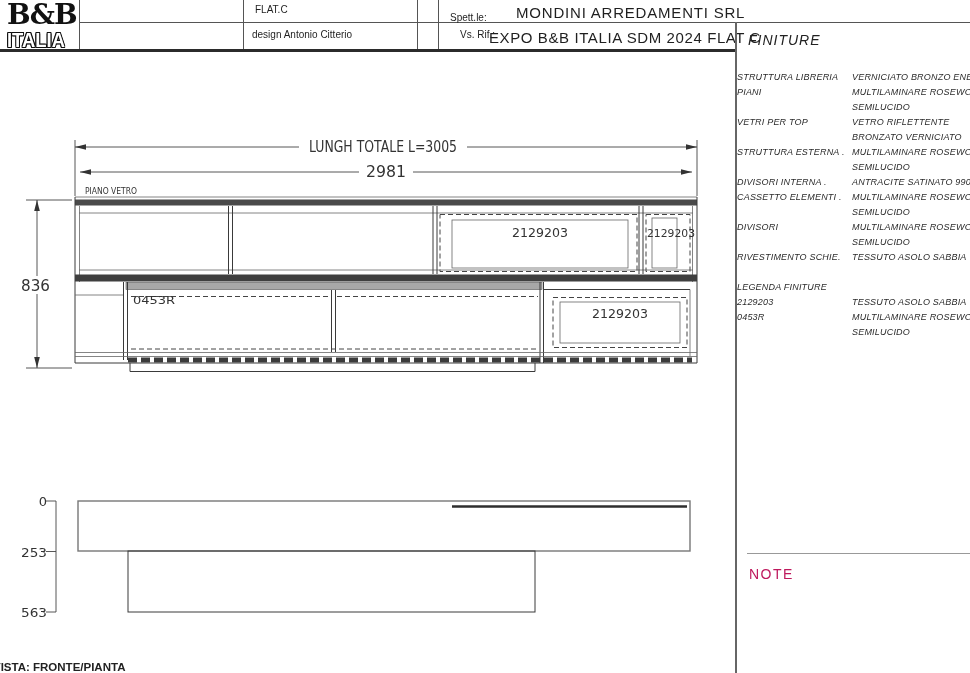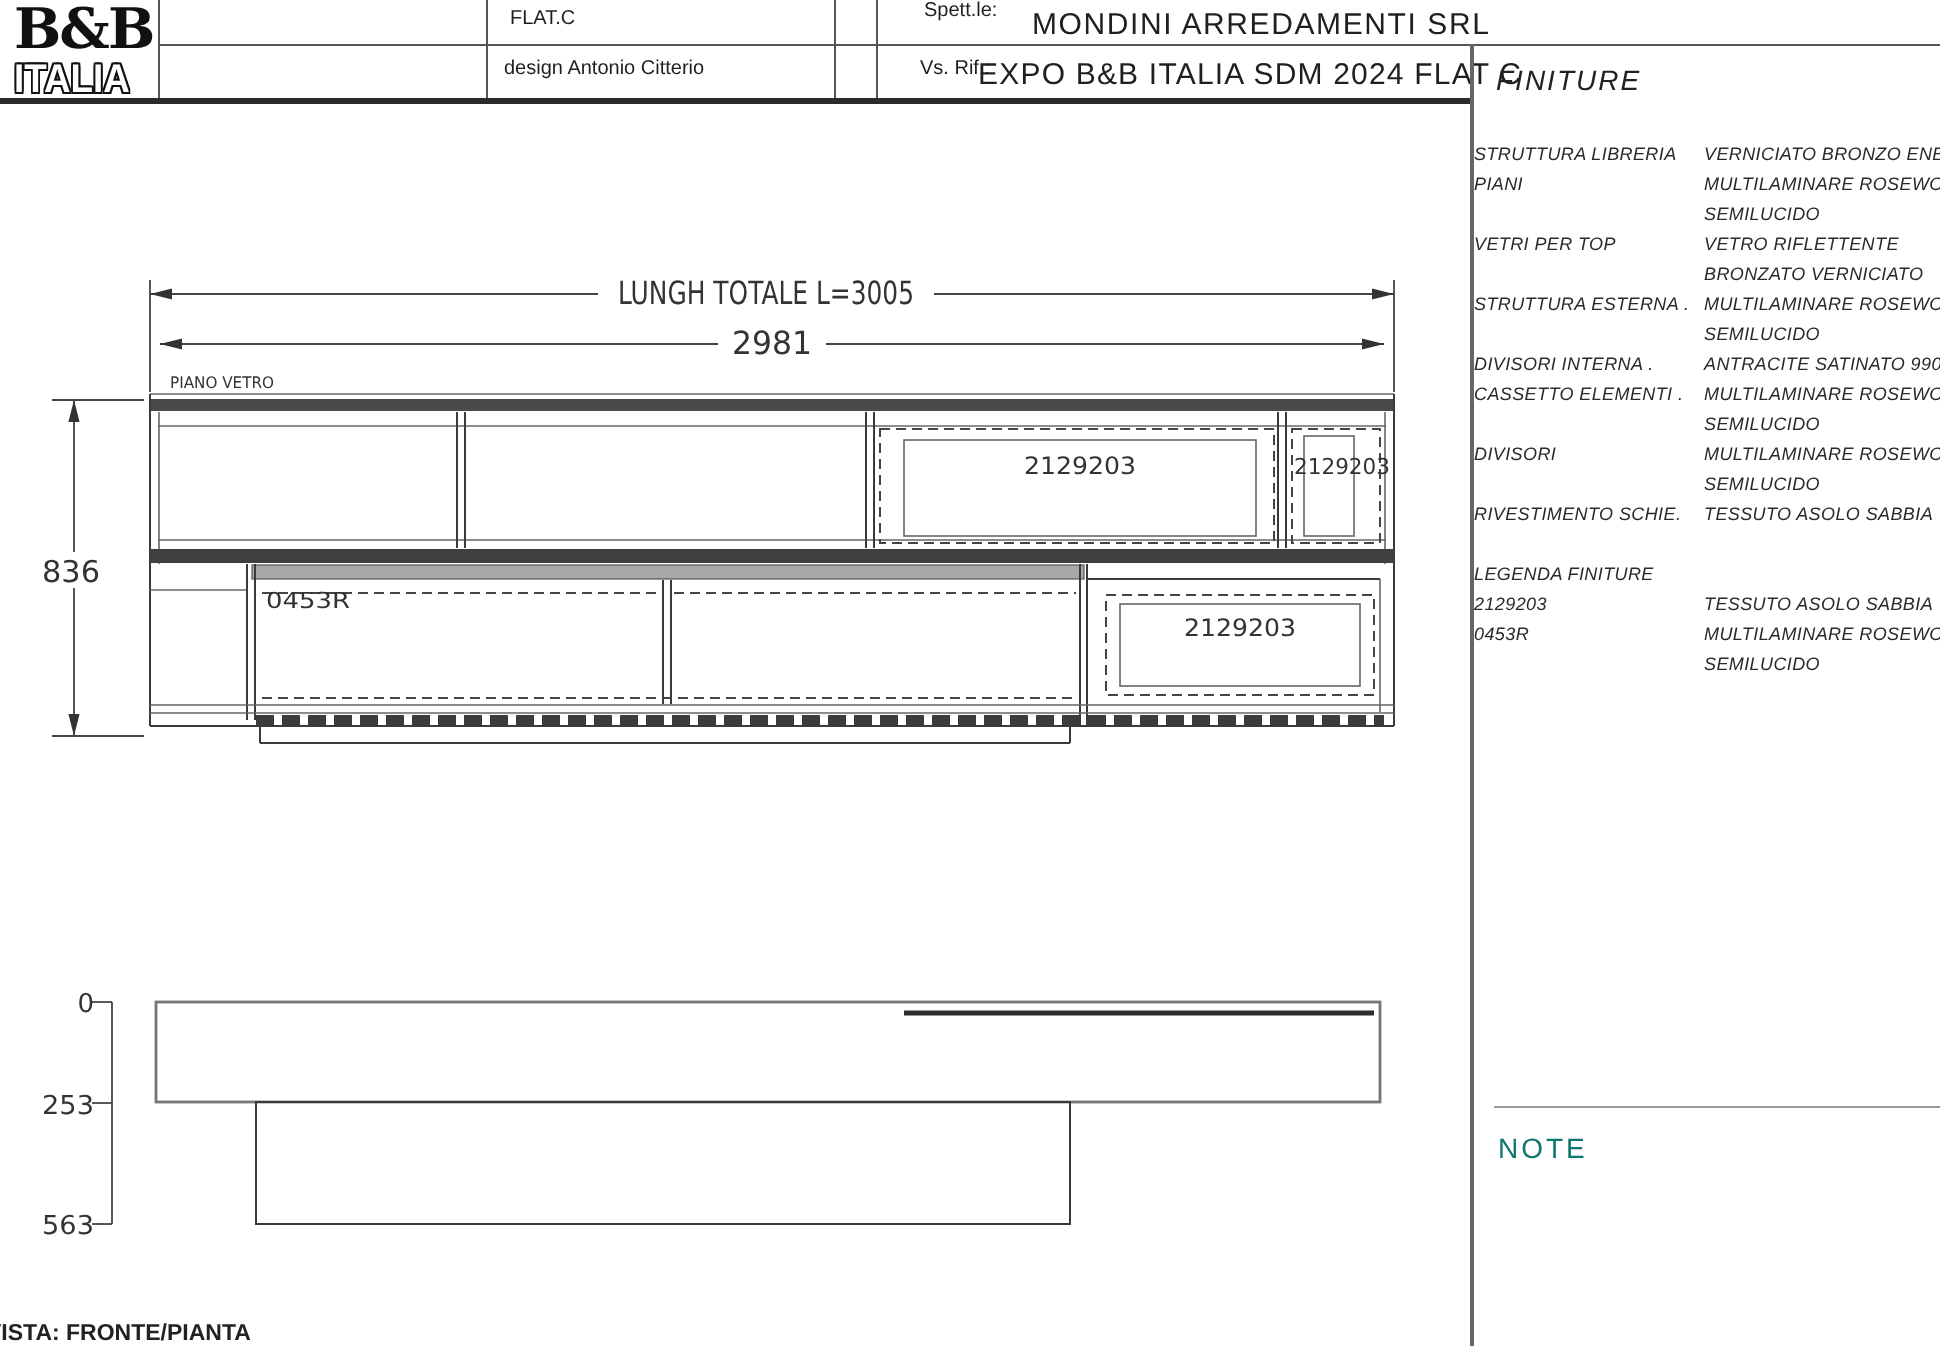--- a/index.html
+++ b/index.html
@@ -17,21 +17,21 @@
     color:#fff; margin-top:1px; transform:scaleX(.92); transform-origin:left;
     text-shadow:-1px 0 #111,1px 0 #111,0 -1px #111,0 1px #111,-1px -1px #111,1px 1px #111,1px -1px #111,-1px 1px #111;
   }
   
   .fin-title{position:absolute; left:748px; top:32px; font-size:14px; letter-spacing:1px; color:#222;font-style:italic;}
   .fin-rows{position:absolute; left:737px; top:72px; width:279px;font-style:italic;}
   .fin-row{display:flex; height:15px; align-items:flex-start;}
   .fin-label{width:115px; flex:none; font-size:9px; letter-spacing:.2px; color:#2a2a2a; white-space:nowrap; overflow:visible;}
   .fin-value{flex:1; font-size:9px; letter-spacing:.2px; color:#2a2a2a; white-space:nowrap;}
   .note-line{position:absolute; left:747px; top:553px; width:223px; height:1px; background:#999;}
-  .note-title{position:absolute; left:749px; top:566px; font-size:14px; letter-spacing:1.5px; color:#0f766e;}
+  .note-title{position:absolute; left:749px; top:566px; font-size:14px; letter-spacing:1.5px; color:#be185d;}
   .panel-border{position:absolute; left:735px; top:22px; width:2px; height:651px; background:#666;}
   
   svg{position:absolute; left:0; top:0;}
   svg text{font-family:"DejaVu Sans",sans-serif; fill:#333;}
   .ln{stroke:#3a3a3a; stroke-width:1; fill:none;}
   .lnt{stroke:#666; stroke-width:.8; fill:none;}
   .lng{stroke:#777; stroke-width:1.4; fill:none;}
   .dash{stroke:#444; stroke-width:1; fill:none; stroke-dasharray:5 3;}
   .dim{stroke:#444; stroke-width:.9; fill:none;}
   .arrow{fill:#333; stroke:none;}
@@ -164,21 +164,21 @@
     <div class="hline" style="left:0;     top:49px; width:737px; height:2.5px; background:#2b2b2b;"></div>
 
     <div class="logo">
       <div class="logo-bb">B&amp;B</div>
       <div class="logo-italia">ITALIA</div>
     </div>
 
     <div class="header-text" style="left:255px; top:4px;">FLAT.C</div>
     <div class="header-text" style="left:252px; top:29px;">design Antonio Citterio</div>
 
-    <div class="header-text" style="left:450px; top:0;margin-left:12px;">Spett.le:</div>
+    <div class="header-text" style="left:450px; top:12px;">Spett.le:</div>
     <div class="header-text" style="left:516px; top:4px; font-size:15px; letter-spacing:.8px;">MONDINI ARREDAMENTI SRL</div>
 
     <div class="header-text" style="left:416px; top:29px;margin-left:44px;">Vs. Rif.:</div>
     <div class="header-text" style="left:489px; top:29px; font-size:15px; letter-spacing:.6px;">EXPO B&amp;B ITALIA SDM 2024 FLAT C</div>
   </div>
 
   <div class="panel-border"></div>
   <div>
     <div class="fin-title">FINITURE</div>
 

